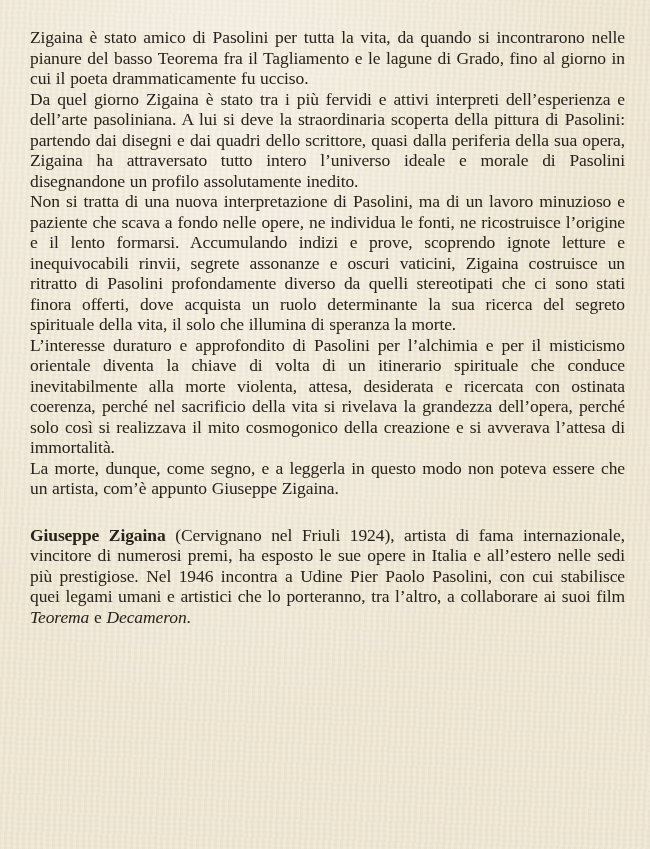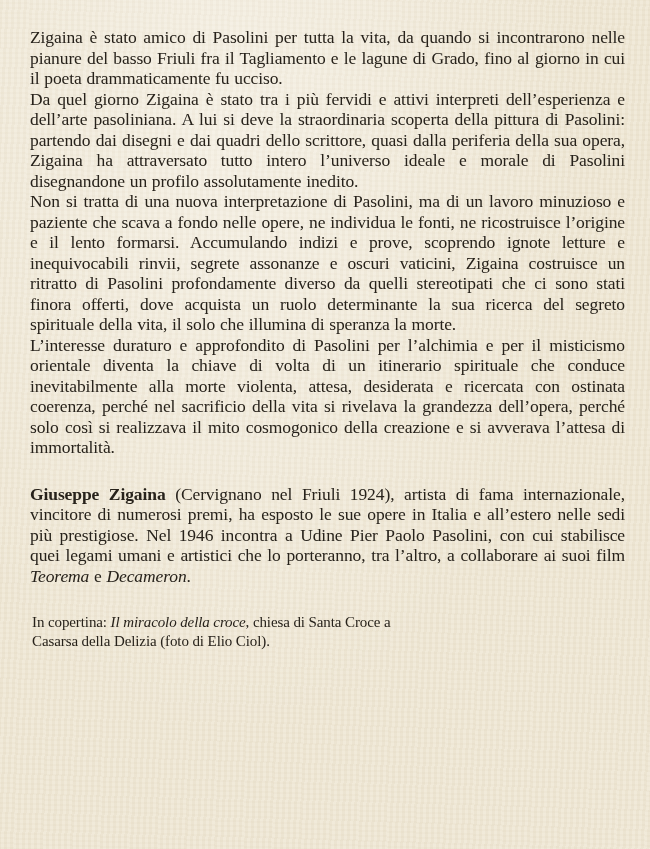--- a/index.html
+++ b/index.html
@@ -49,23 +49,23 @@
     letter-spacing: -0.1px;
   }
   .bio b { font-weight: bold; }
 </style>
 </head>
 <body>
 
 <div class="page">
 
   <div class="blurb">
-    <p>Zigaina è stato amico di Pasolini per tutta la vita, da quando si incontrarono nelle pianure del basso Friuli fra il Tagliamento e le lagune di Grado, fino al giorno in cui il poeta drammaticamente fu ucciso.</p>
+    <p>Zigaina è stato amico di Pasolini per tutta la vita, da quando si incontrarono nelle pianure del basso Teorema fra il Tagliamento e le lagune di Grado, fino al giorno in cui il poeta drammaticamente fu ucciso.</p>
     <p>Da quel giorno Zigaina è stato tra i più fervidi e attivi interpreti dell’esperienza e dell’arte pasoliniana. A lui si deve la straordinaria scoperta della pittura di Pasolini: partendo dai disegni e dai quadri dello scrittore, quasi dalla periferia della sua opera, Zigaina ha attraversato tutto intero l’universo ideale e morale di Pasolini disegnandone un profilo assolutamente inedito.</p>
     <p>Non si tratta di una nuova interpretazione di Pasolini, ma di un lavoro minuzioso e paziente che scava a fondo nelle opere, ne individua le fonti, ne ricostruisce l’origine e il lento formarsi. Accumulando indizi e prove, scoprendo ignote letture e inequivocabili rinvii, segrete assonanze e oscuri vaticini, Zigaina costruisce un ritratto di Pasolini profondamente diverso da quelli stereotipati che ci sono stati finora offerti, dove acquista un ruolo determinante la sua ricerca del segreto spirituale della vita, il solo che illumina di speranza la morte.</p>
     <p>L’interesse duraturo e approfondito di Pasolini per l’alchimia e per il misticismo orientale diventa la chiave di volta di un itinerario spirituale che conduce inevitabilmente alla morte violenta, attesa, desiderata e ricercata con ostinata coerenza, perché nel sacrificio della vita si rivelava la grandezza dell’opera, perché solo così si realizzava il mito cosmogonico della creazione e si avverava l’attesa di immortalità.</p>
+    <p>La morte, dunque, come segno, e a leggerla in questo modo non poteva essere che un artista, com’è appunto Giuseppe Zigaina.</p>
   </div>
 
   <p class="bio"><b>Giuseppe Zigaina</b><span> (Cervignano nel Friuli 1924), artista di fama internazionale, vincitore di numerosi premi, ha esposto le sue opere in Italia e all’estero nelle sedi più prestigiose. Nel 1946 incontra a Udine Pier Paolo Pasolini, con cui stabilisce quei legami umani e artistici che lo porteranno, tra l’altro, a collaborare ai suoi film </span><i>Teorema</i><span> e </span><i>Decameron</i><span>.</span></p>
 
-  <p class="note"><span>In copertina: </span><i>Il miracolo della croce</i><span>, chiesa di Santa Croce a Casarsa della Delizia (foto di Elio Ciol).</span></p>
 
 </div>
 
 </body></html>

